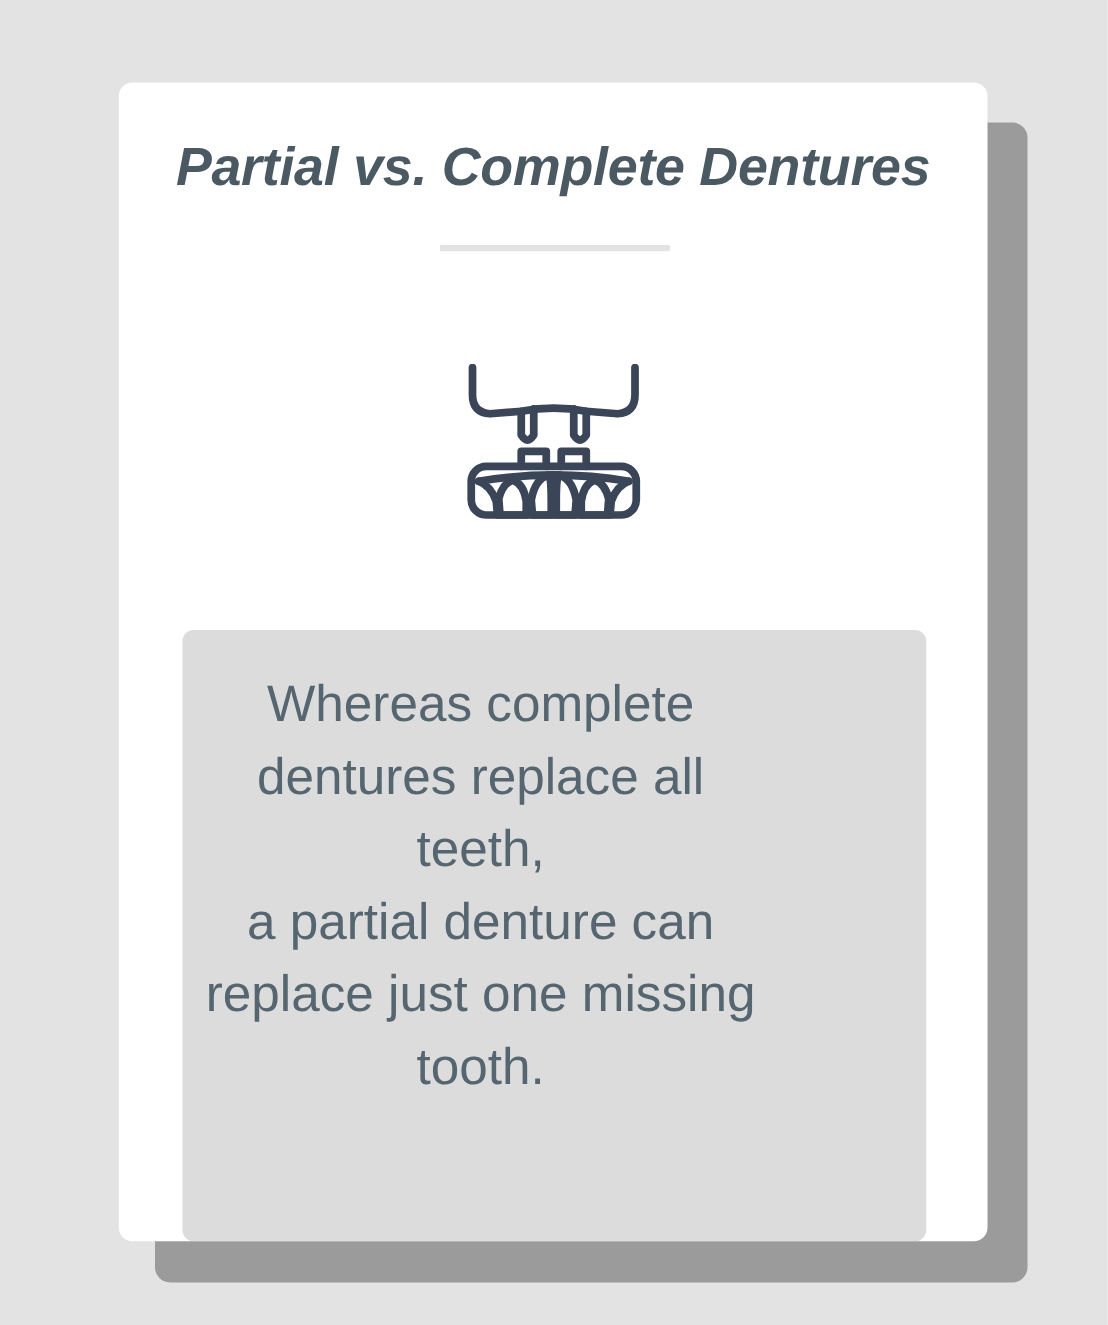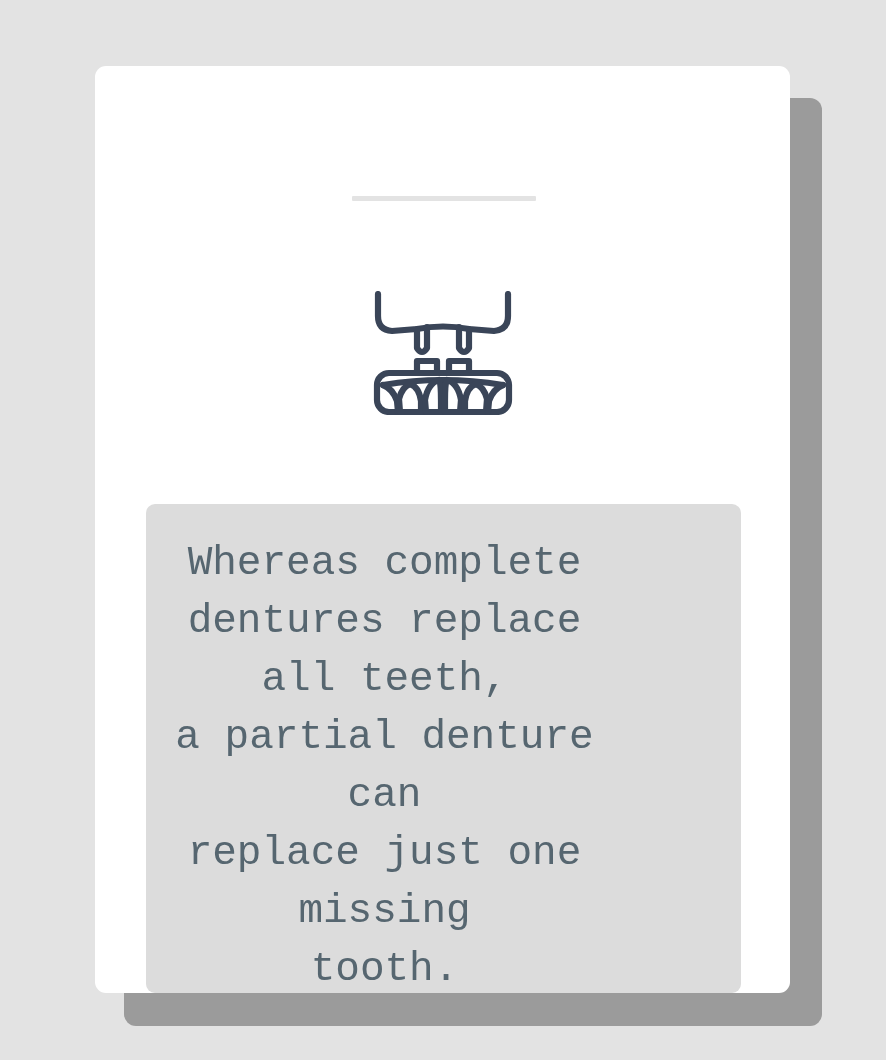--- a/index.html
+++ b/index.html
@@ -104,39 +104,40 @@
     height: 489px;
     background: #dcdcdc;
     border-radius: 9px;
   }
   .body-text {
     position: absolute;
     left: 0;
     top: 30px;
     width: 477px;
     text-align: center;
-    font-family: Liberation Mono, monospace;
+    font-family: Liberation Sans, sans-serif;
     font-size: 41px;
     font-weight: 400;
     line-height: 58px;
     color: #566670;
     white-space: pre-line;
     padding: 0 8px;
     box-sizing: border-box;
   }
 </style>
 </head>
 <body>
 
 <div id="stage">
 
   <div class="card-shadow"></div>
 
   <div class="card">
 
+    <div class="card-title">Partial vs. Complete Dentures</div>
 
     <div class="divider"></div>
 
     <div class="icon-wrap">
       <svg viewBox="0 0 140 124" xmlns="http://www.w3.org/2000/svg" fill="none" stroke="#3a4558" stroke-width="6.2" stroke-linecap="round" stroke-linejoin="round">
 
         <path d="M5 3 L5 25 Q5 39 19 40 L44 38 Q70 33 96 38 L121 40 Q135 39 135 25 L135 3"></path>
 
         <path d="M44 38 L44 57 Q49 65 54 57 L54 36"></path>
 

